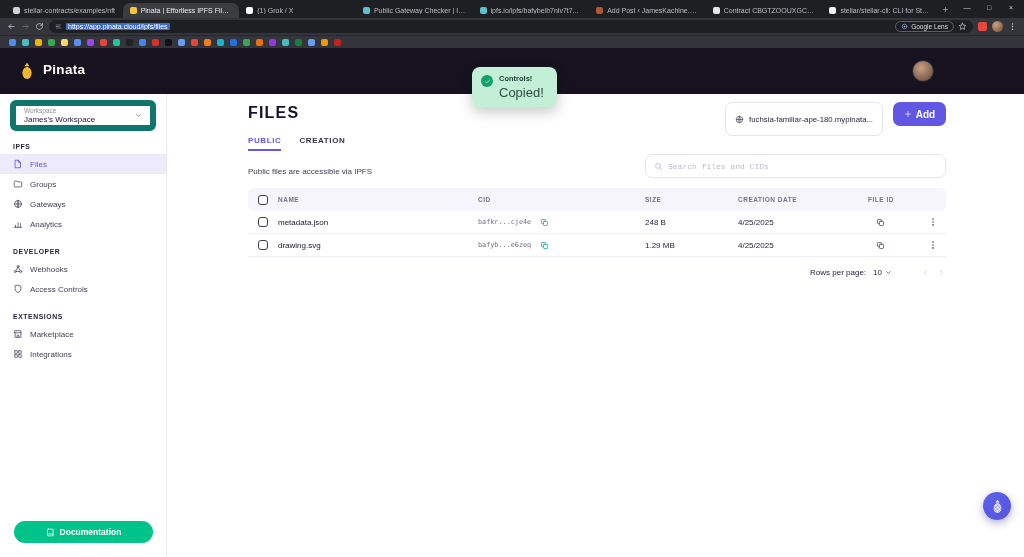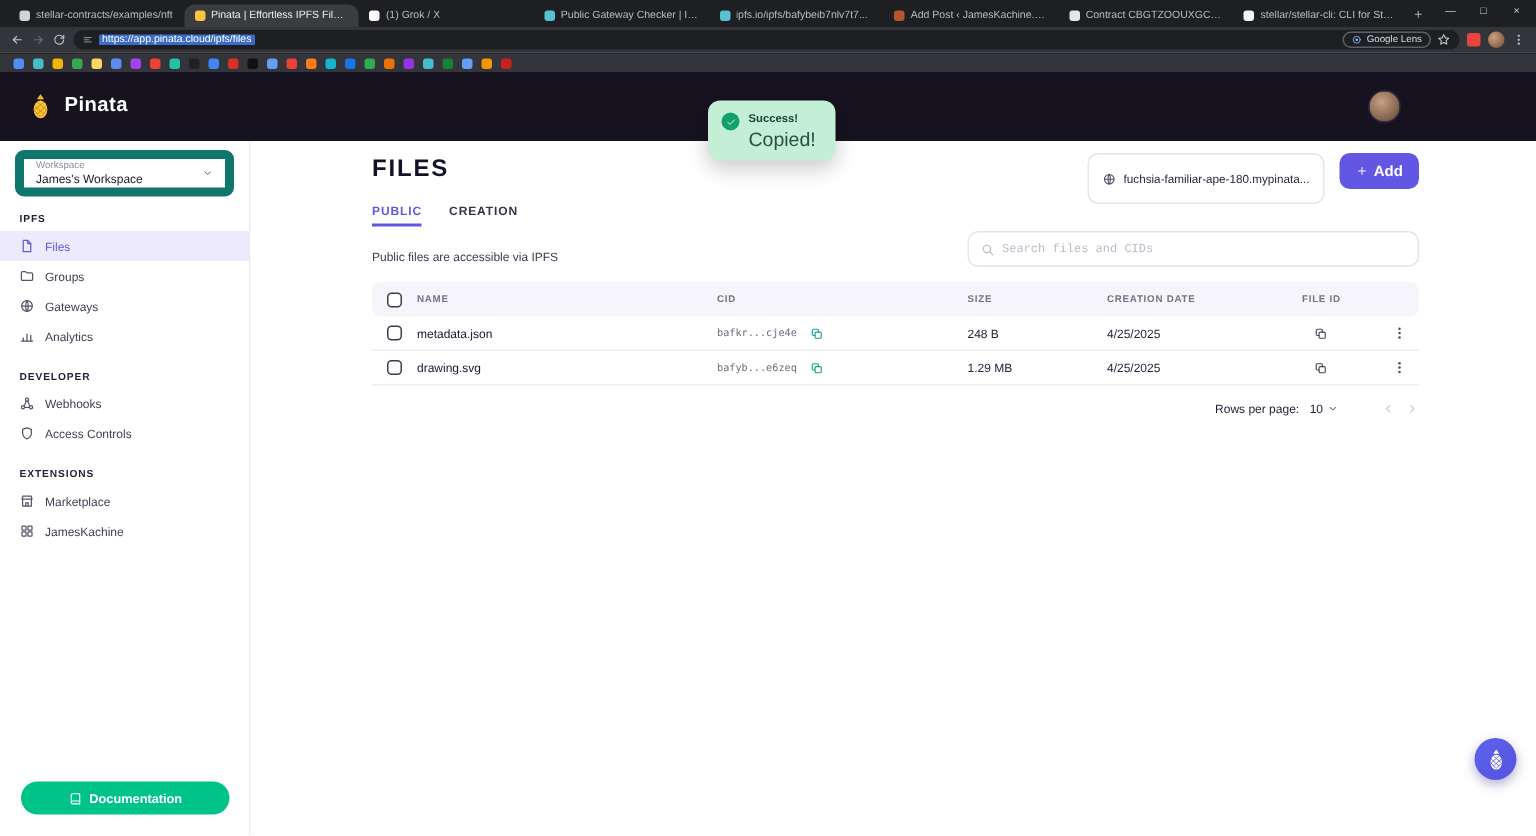--- a/index.html
+++ b/index.html
@@ -340,21 +340,21 @@
   </div>
             <div class="side-item">
     <span class="side-icon" data-icon="puzzle">
                 <svg viewBox="0 0 24 24" fill="none" stroke="currentColor" stroke-width="2" stroke-linecap="round" stroke-linejoin="round">
                   <rect x="4" y="4" width="6.5" height="6.5" rx="1"></rect>
                   <rect x="13.5" y="4" width="6.5" height="6.5" rx="1"></rect>
                   <rect x="4" y="13.5" width="6.5" height="6.5" rx="1"></rect>
                   <rect x="13.5" y="13.5" width="6.5" height="6.5" rx="1"></rect>
                 </svg>
               </span>
-    <span class="side-label">JamesKachine</span>
+    <span class="side-label">Integrations</span>
   </div>
           </nav>
         <button class="doc-btn">
           <span class="doc-ic" data-icon="book">
               <svg viewBox="0 0 24 24" fill="none" stroke="currentColor" stroke-width="2" stroke-linecap="round" stroke-linejoin="round">
                 <path d="M6.5 3H19v18H6.5A2.5 2.5 0 0 1 4 18.5v-13A2.5 2.5 0 0 1 6.5 3z"></path>
                 <path d="M4 18.5A2.5 2.5 0 0 1 6.5 16H19"></path>
               </svg>
             </span>
           <span>Documentation</span>
@@ -509,21 +509,21 @@
 
   <div class="toast">
     <span class="toast-circle">
       <span class="toast-check" data-icon="check">
           <svg viewBox="0 0 24 24" fill="none" stroke="currentColor" stroke-width="2" stroke-linecap="round" stroke-linejoin="round">
             <path d="M4.5 12.5l4.5 4.5L19.5 6.5"></path>
           </svg>
         </span>
     </span>
     <span>
-      <div class="toast-title">Success!</div>
+      <div class="toast-title">Controls!</div>
       <div class="toast-msg">Copied!</div>
     </span>
   </div>
 
   <button class="fab">
     <span class="fab-ic" data-icon="pineapple-white">
         <svg viewBox="0 0 24 24">
           <path d="M12 1l3.2 4.6H8.8z" fill="#ffffff"></path>
           <ellipse cx="12" cy="14.6" rx="6.1" ry="7.9" fill="#ffffff"></ellipse>
           <path d="M6.6 11.2l8.6 7.6M9.4 8.3l8 7M6.2 15.2l5.4 6M17.4 11.2l-8.6 7.6M14.6 8.3l-8 7M17.8 15.2l-5.4 6" stroke="#5a5ae0" stroke-width=".9" fill="none"></path>

